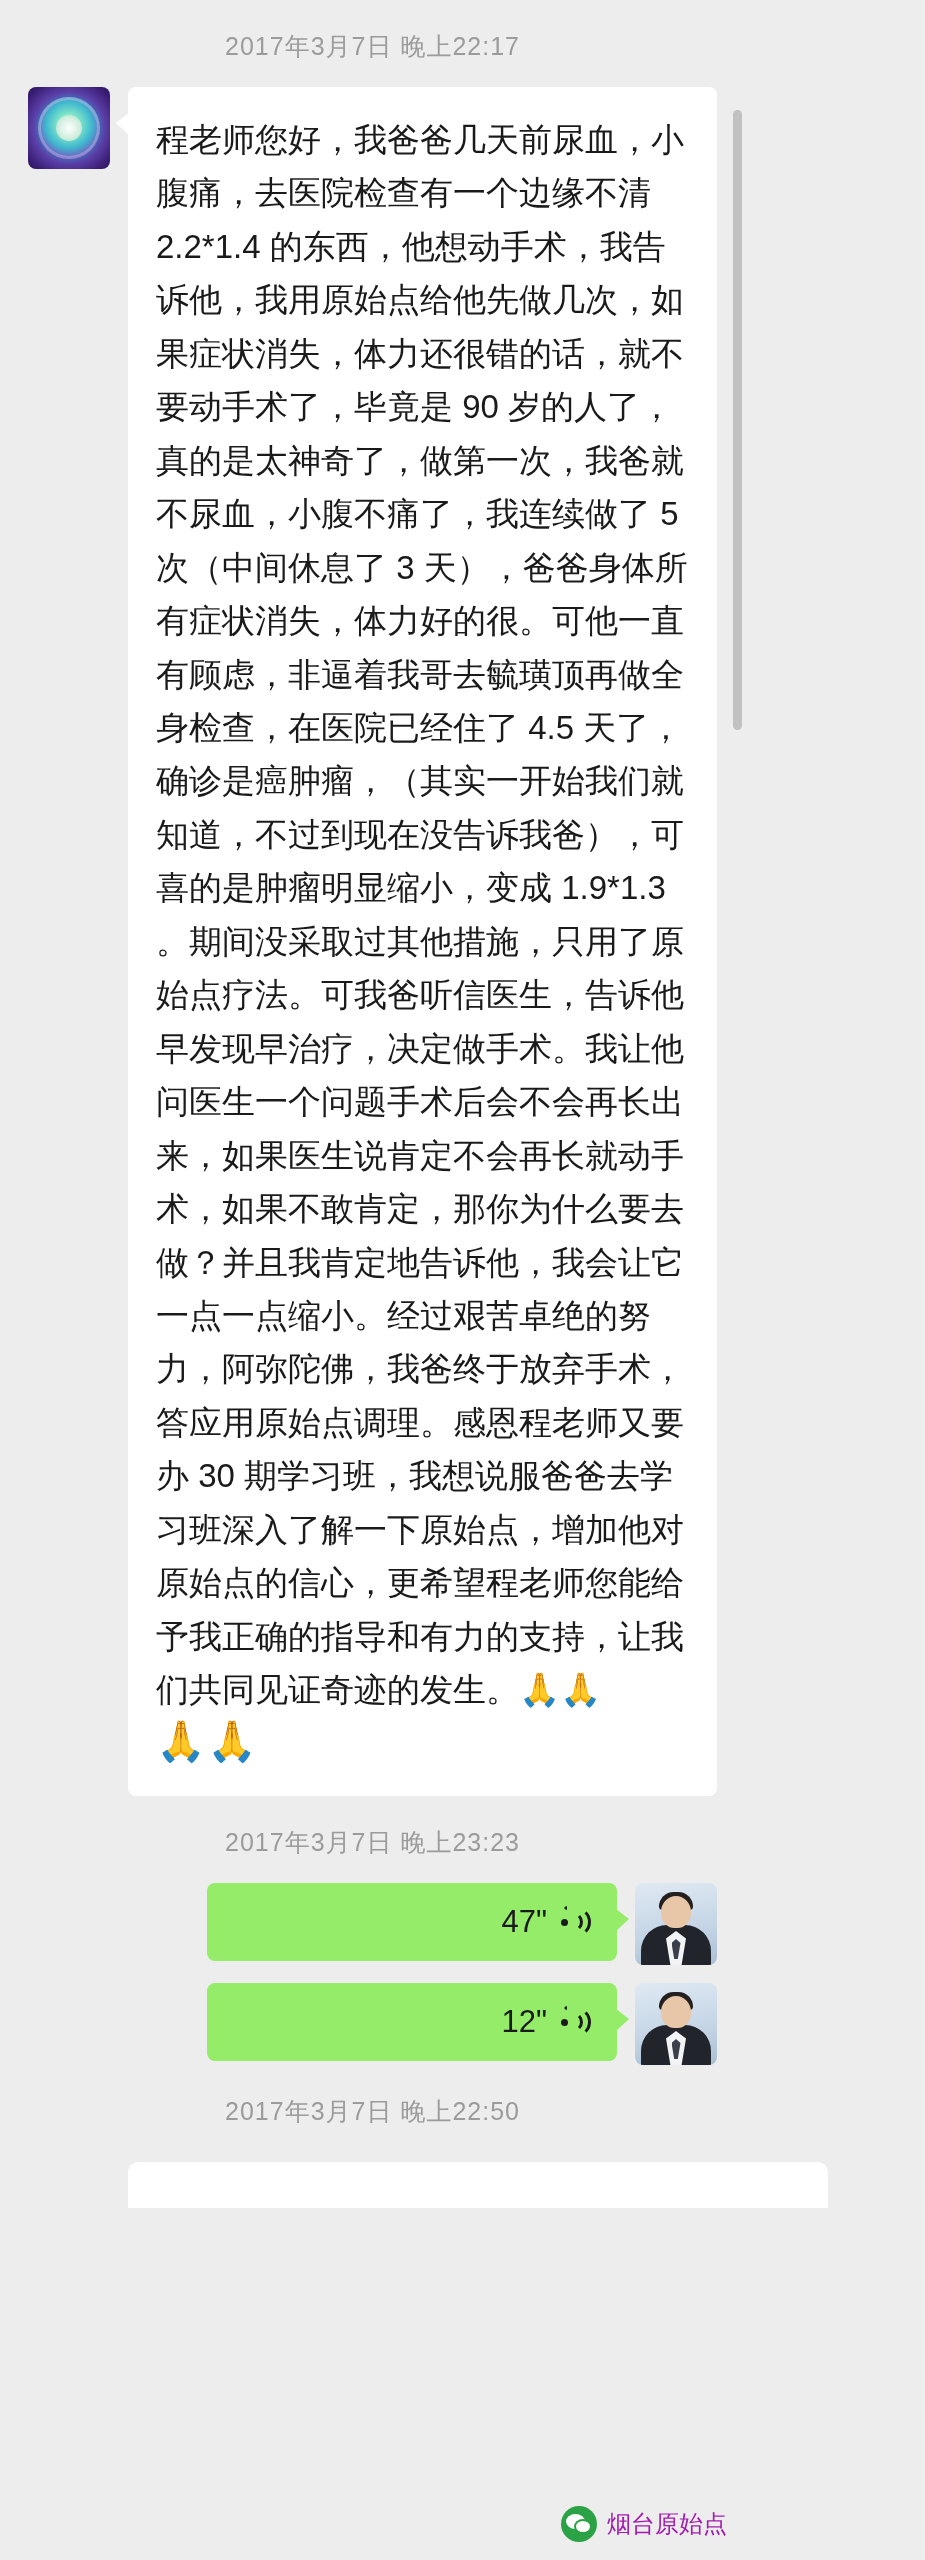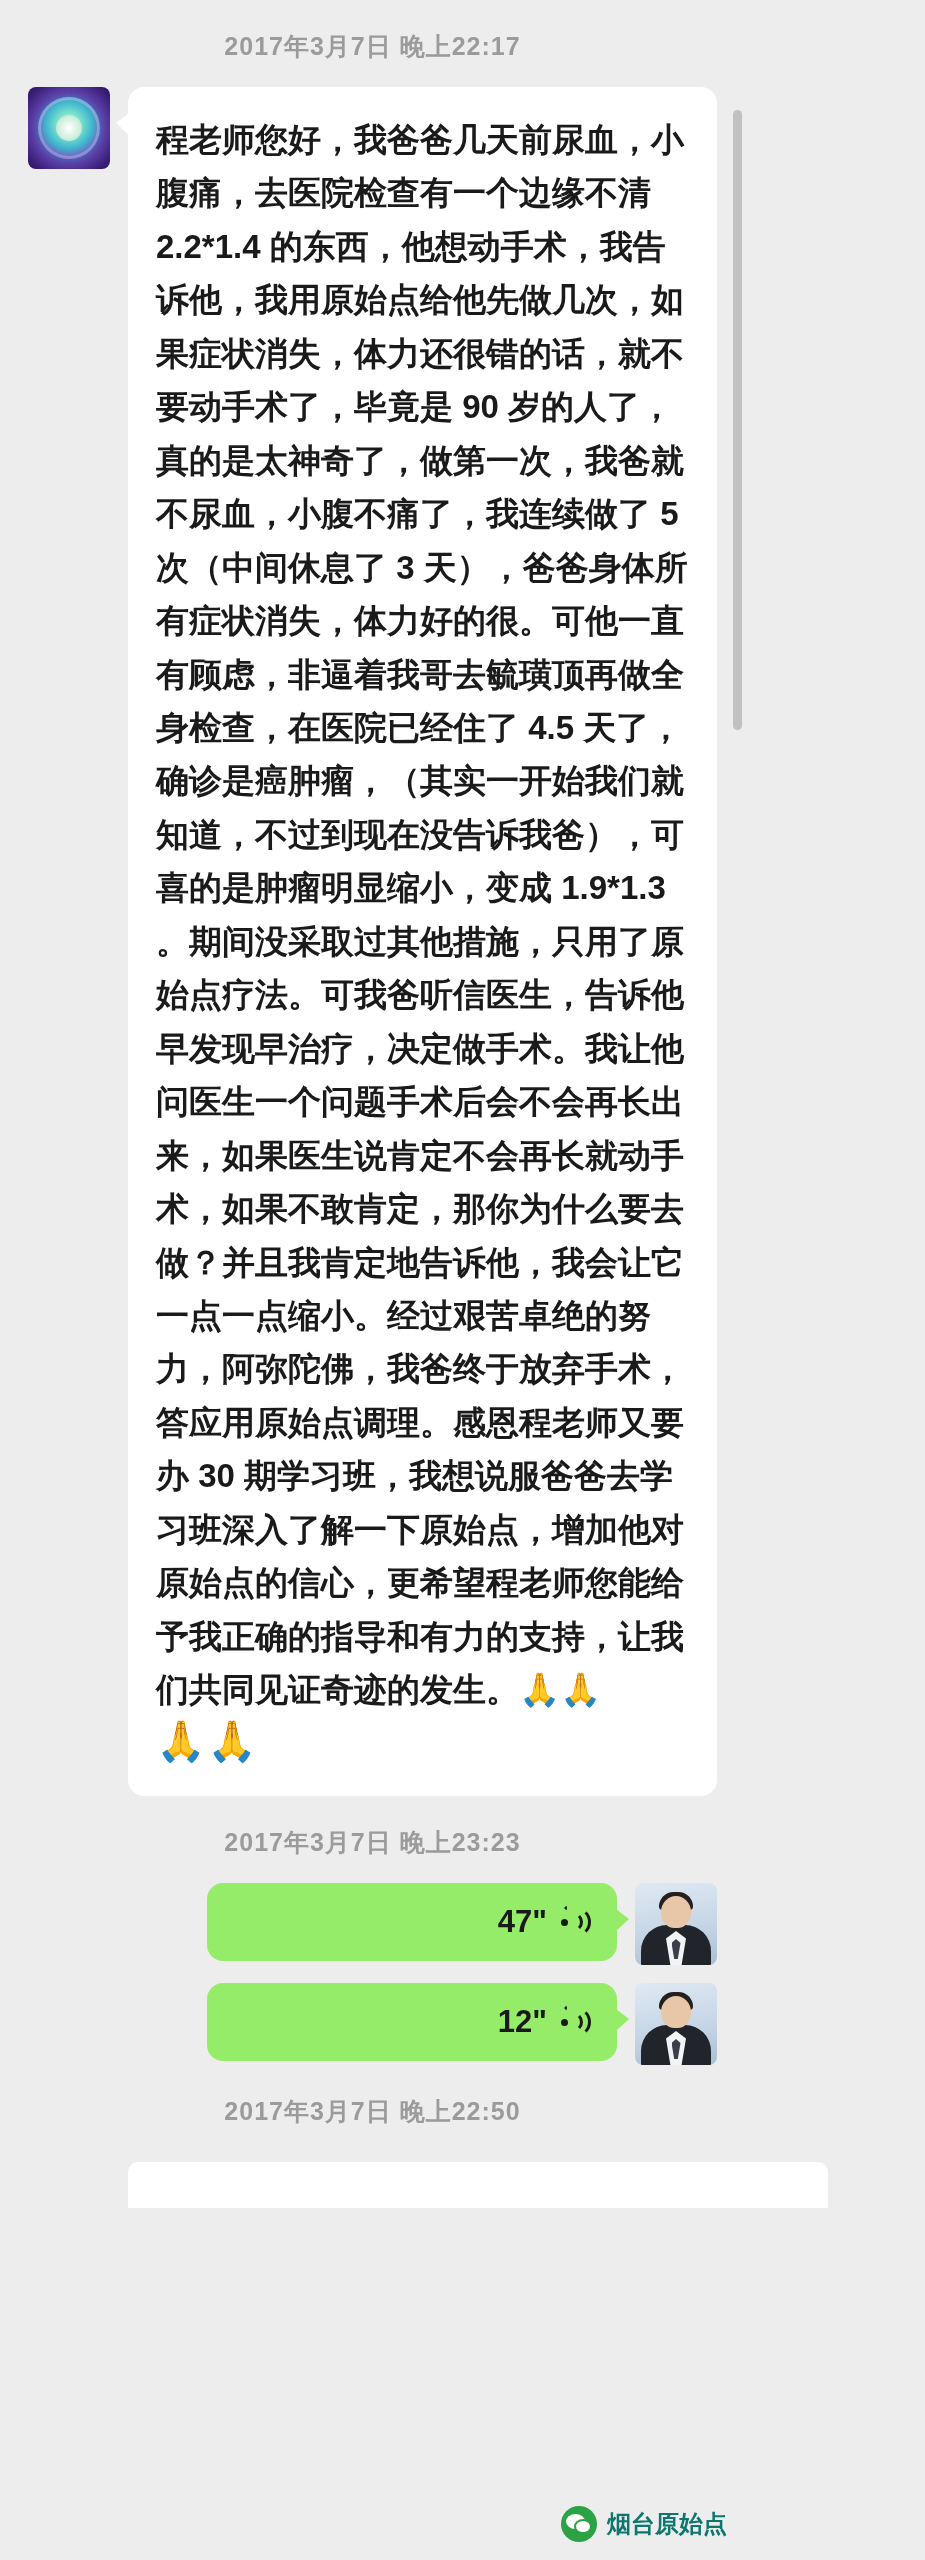--- a/index.html
+++ b/index.html
@@ -14,21 +14,20 @@
     font-family: "Liberation Sans", "DejaVu Sans", sans-serif;
     position: relative;
     overflow-x: hidden;
   }
   .chat {
     width: 745px;
     min-height: 2560px;
     background: #ededed;
     position: relative;
     padding: 0 0 0 0;
-    font-weight: bold;
   }
   .timestamp {
     text-align: center;
     color: #9b9b9b;
     font-size: 25px;
     letter-spacing: 1px;
     padding: 30px 0 24px 0;
     user-select: none;
   }
   .msg-row {
@@ -121,21 +120,21 @@
     bottom: 6px;
     width: 9px;
     height: 20px;
     margin-left: -4.5px;
     background: #3a3f4a;
     clip-path: polygon(50% 0%, 100% 20%, 70% 100%, 30% 100%, 0% 20%);
   }
 
   .bubble {
     position: relative;
-    border-radius: 16px;
+    border-radius: 8px;
     padding: 26px 26px 26px 28px;
     max-width: 700px;
     font-size: 33px;
     line-height: 1.62;
     color: #1a1a1a;
     word-break: break-word;
     white-space: pre-wrap;
   }
   .bubble.incoming {
     background: #ffffff;
@@ -252,21 +251,21 @@
     width: 19px; height: 15px;
     left: 5px; top: 8px;
   }
   .brand-logo::after {
     width: 14px; height: 11px;
     left: 15px; top: 15px;
     box-shadow: 0 0 0 2px #2ba245;
   }
   .brand-name {
     font-size: 24px;
-    color: #0f766e;
+    color: #a21caf;
   }
   .partial-bubble {
     margin-top: 10px;
     height: 46px;
     width: 700px;
     margin-left: 128px;
     background: #ffffff;
     border-radius: 10px 10px 0 0;
   }
 </style>

